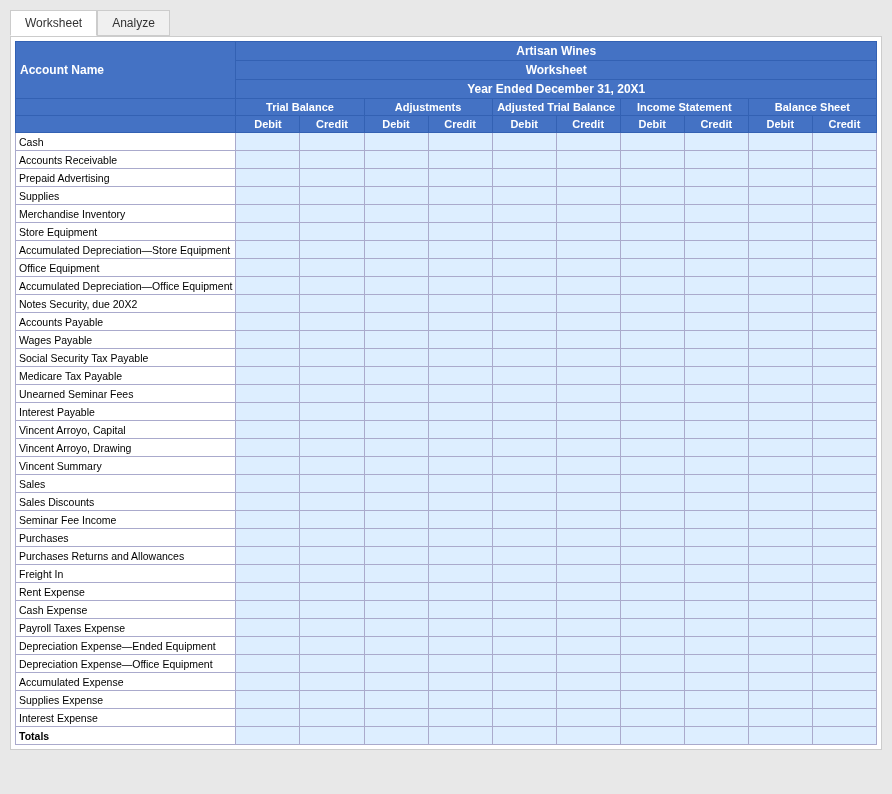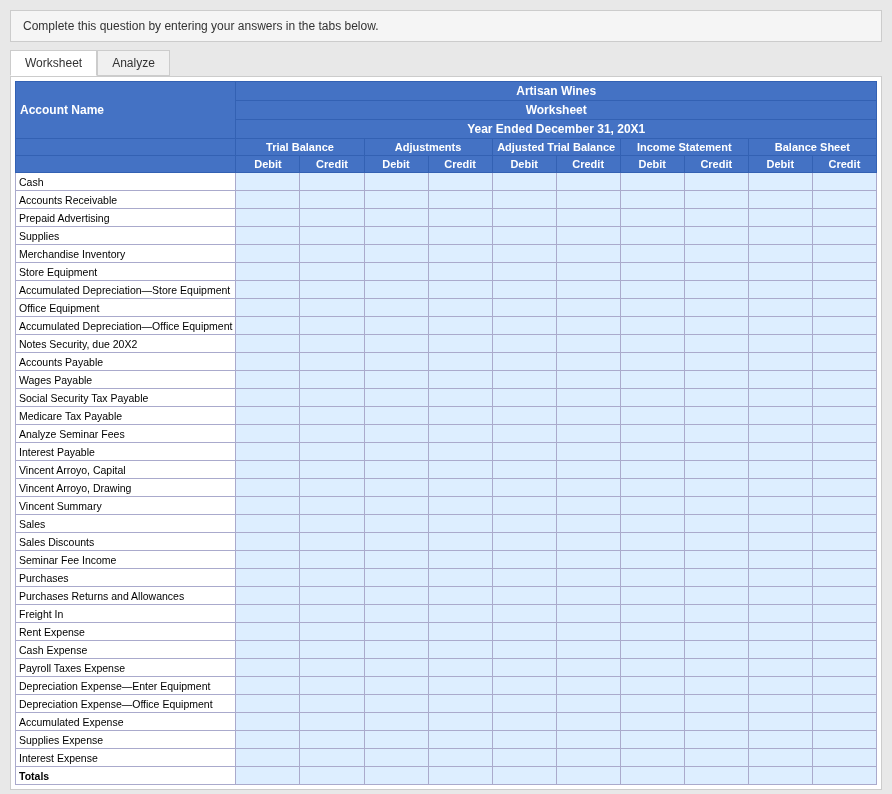--- a/index.html
+++ b/index.html
@@ -142,23 +142,20 @@
 
     .totals-row td.input-cell {
       background: #ddeeff;
       text-align: right;
     }
   </style>
 </head>
 <body>
 
 <div class="outer-container">
-  <div class="instruction-bar">
-    <span>Complete this question by entering your answers in the tabs below.</span>
-  </div>
 
   <div class="tabs-bar">
     <div class="tab active">
       <span>Worksheet</span>
     </div>
     <div class="tab">
       <span>Analyze</span>
     </div>
   </div>
 
@@ -376,21 +373,21 @@
               <td class="input-cell"><input type="text" style=""></td>
               <td class="input-cell"><input type="text" style=""></td>
               <td class="input-cell"><input type="text" style=""></td>
               <td class="input-cell"><input type="text" style=""></td>
               <td class="input-cell"><input type="text" style=""></td>
               <td class="input-cell"><input type="text" style=""></td>
               <td class="input-cell"><input type="text" style=""></td>
               <td class="input-cell"><input type="text" style=""></td>
             </tr>
             <tr class="data-row">
-              <td class="account-name">Analyze Seminar Fees</td>
+              <td class="account-name">Unearned Seminar Fees</td>
               <td class="input-cell"><input type="text" style=""></td>
               <td class="input-cell"><input type="text" style=""></td>
               <td class="input-cell"><input type="text" style=""></td>
               <td class="input-cell"><input type="text" style=""></td>
               <td class="input-cell"><input type="text" style=""></td>
               <td class="input-cell"><input type="text" style=""></td>
               <td class="input-cell"><input type="text" style=""></td>
               <td class="input-cell"><input type="text" style=""></td>
               <td class="input-cell"><input type="text" style=""></td>
               <td class="input-cell"><input type="text" style=""></td>
@@ -558,21 +555,21 @@
               <td class="input-cell"><input type="text" style=""></td>
               <td class="input-cell"><input type="text" style=""></td>
               <td class="input-cell"><input type="text" style=""></td>
               <td class="input-cell"><input type="text" style=""></td>
               <td class="input-cell"><input type="text" style=""></td>
               <td class="input-cell"><input type="text" style=""></td>
               <td class="input-cell"><input type="text" style=""></td>
               <td class="input-cell"><input type="text" style=""></td>
             </tr>
             <tr class="data-row">
-              <td class="account-name">Depreciation Expense—Enter Equipment</td>
+              <td class="account-name">Depreciation Expense—Ended Equipment</td>
               <td class="input-cell"><input type="text" style=""></td>
               <td class="input-cell"><input type="text" style=""></td>
               <td class="input-cell"><input type="text" style=""></td>
               <td class="input-cell"><input type="text" style=""></td>
               <td class="input-cell"><input type="text" style=""></td>
               <td class="input-cell"><input type="text" style=""></td>
               <td class="input-cell"><input type="text" style=""></td>
               <td class="input-cell"><input type="text" style=""></td>
               <td class="input-cell"><input type="text" style=""></td>
               <td class="input-cell"><input type="text" style=""></td>

